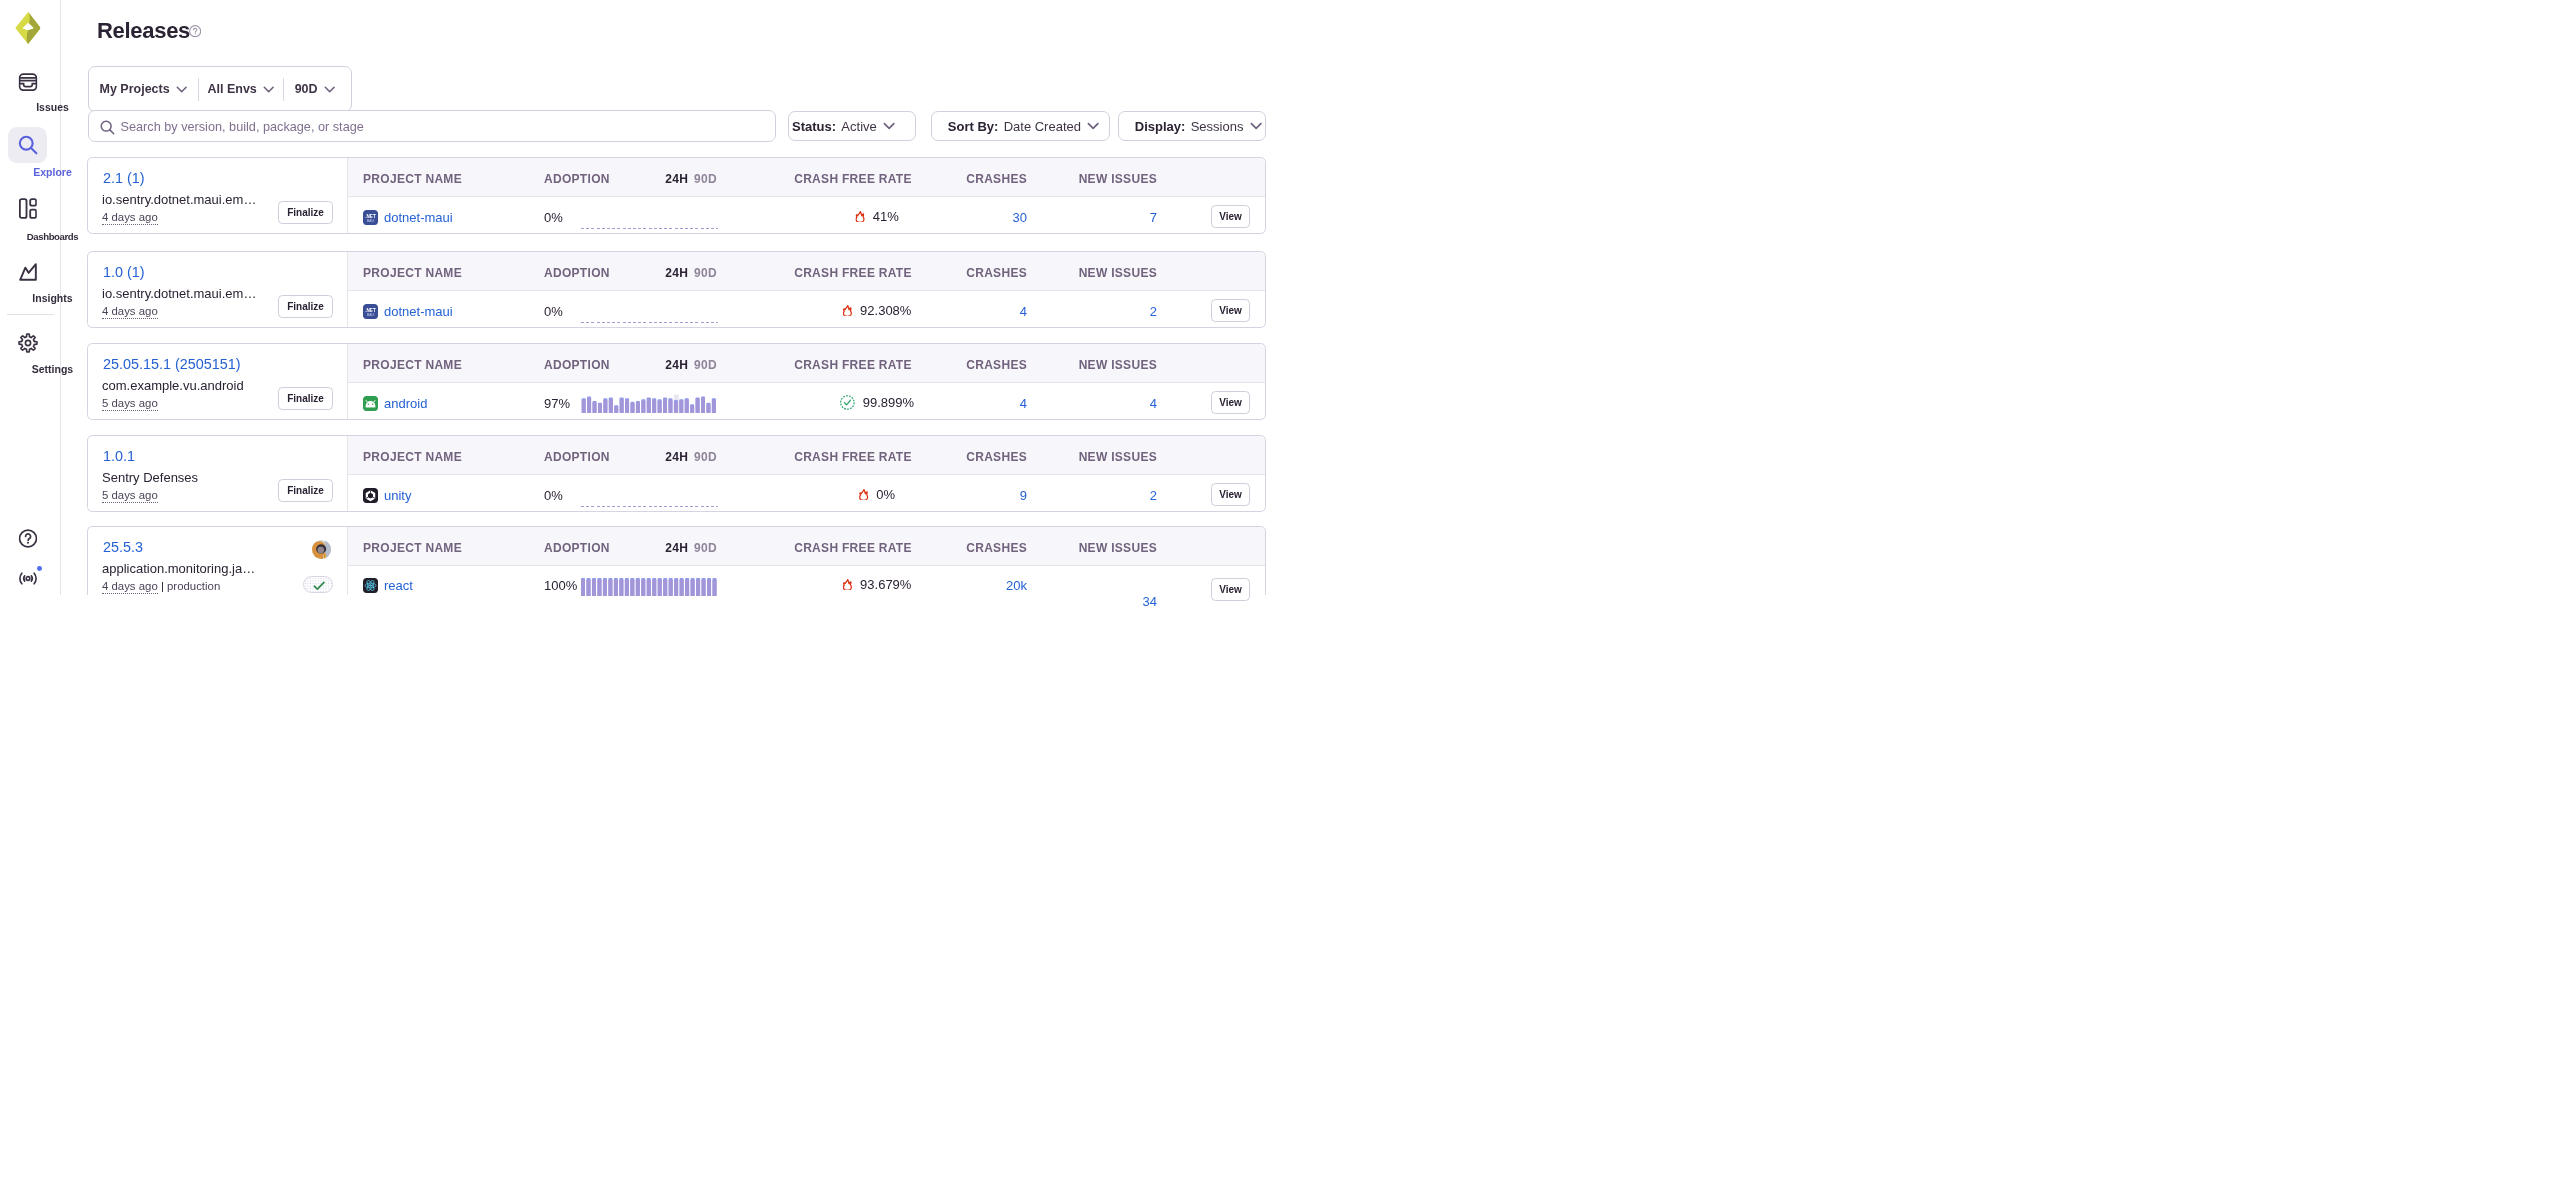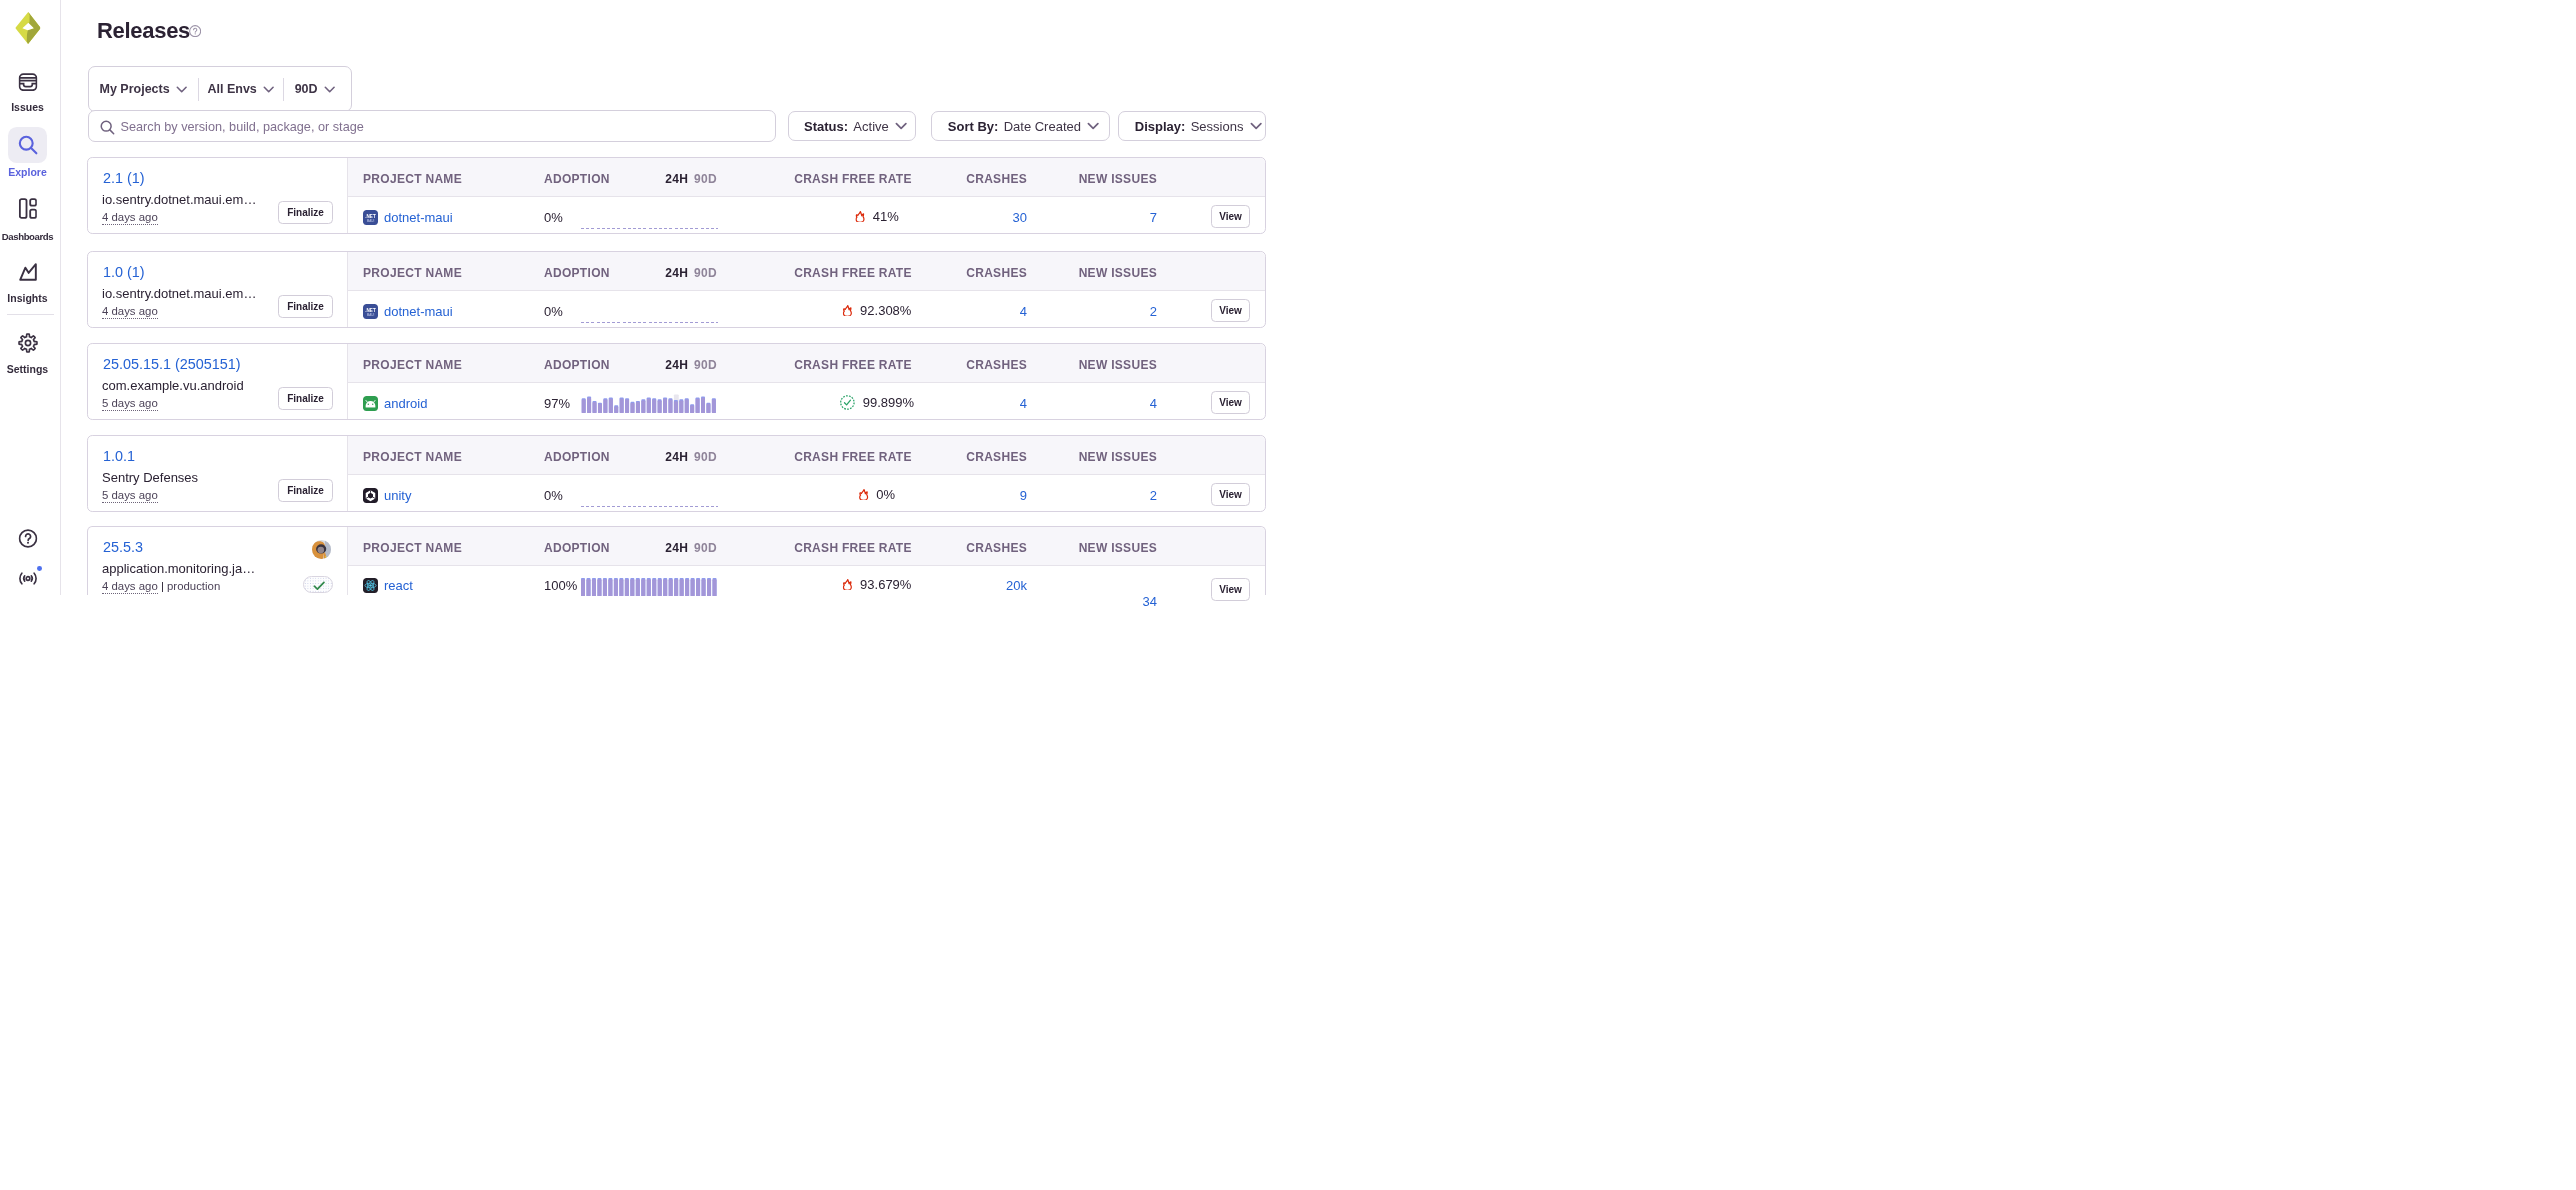--- a/index.html
+++ b/index.html
@@ -2,21 +2,21 @@
 <html style="font-size:14px"><head>
 <meta charset="utf-8">
 <style>
 * { margin:0; padding:0; box-sizing:border-box; }
 html,body { width:1288px; height:595px; overflow:hidden; background:#fff;
   font-family:"Liberation Sans", sans-serif; color:#2b2233; }
 .abs { position:absolute; }
 
 
 #sidebar { position:fixed; left:0; top:0; width:61px; height:595px; background:#fff;
-  border-right:0.9px solid #e6e3ea; z-index:5; }
+  border-right:0.9px solid #e6e3ea; z-index:5;padding-left:25px; }
 .sb-label { position:absolute; width:55px; text-align:center; font-size:10.5px; font-weight:bold; color:#342c3c; }
 .sb-ic { position:absolute; left:27.6px; transform:translateX(-50%); }
 
 
 #title { position:absolute; left:97px; top:17.5px; font-size:22px; font-weight:bold; color:#2b2233; letter-spacing:-0.3px;}
 
 
 #seg { position:absolute; left:88px; top:66px; width:264px; height:46px;
   border:0.9px solid #d4cfdc; border-radius:7px; background:#fff; display:flex; align-items:center; }
 .seg-item { display:flex; align-items:center; justify-content:center; font-size:12.5px; font-weight:bold; color:#3e3446; }
@@ -147,21 +147,21 @@
 </div>
 
 <div id="search">
   <svg class="abs" style="left:10.5px; top:8.8px;" width="15" height="15" viewBox="0 0 17 17" fill="none" stroke="#6f617e" stroke-width="1.7">
     <circle cx="7" cy="7" r="5.6"></circle>
     <path d="M11.2 11.2 L15.5 15.5" stroke-linecap="round"></path>
   </svg>
   <div class="ph">Search by version, build, package, or stage</div>
 </div>
 
-<div class="dd" style="left:788px; width:128px; padding-left:15px;">
+<div class="dd" style="left:788px; width:128px; padding-left:3px;">
   <b>Status:</b>
     <span class="v">Active</span>
   <svg class="chev" width="12.3" height="7.9" viewBox="0 0 13 8" fill="none" stroke="#6f617e" stroke-width="1.8" stroke-linecap="round" stroke-linejoin="round">
       <path d="M1.5 1.5 L6.5 6.5 L11.5 1.5"></path>
     </svg>
 </div>
 <div class="dd" style="left:931px; width:179px; padding-left:15.8px;">
   <b>Sort By:</b>
     <span class="v">Date Created</span>
   <svg class="chev" width="12.3" height="7.9" viewBox="0 0 13 8" fill="none" stroke="#6f617e" stroke-width="1.8" stroke-linecap="round" stroke-linejoin="round">

